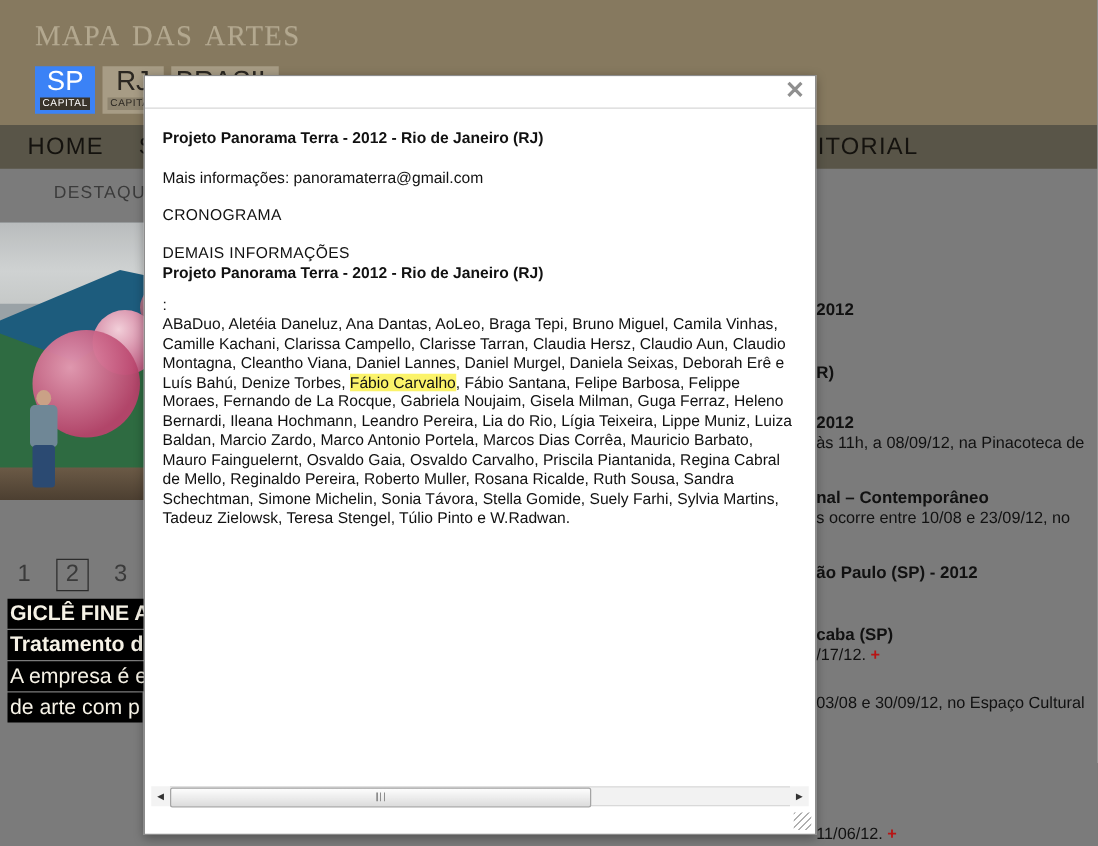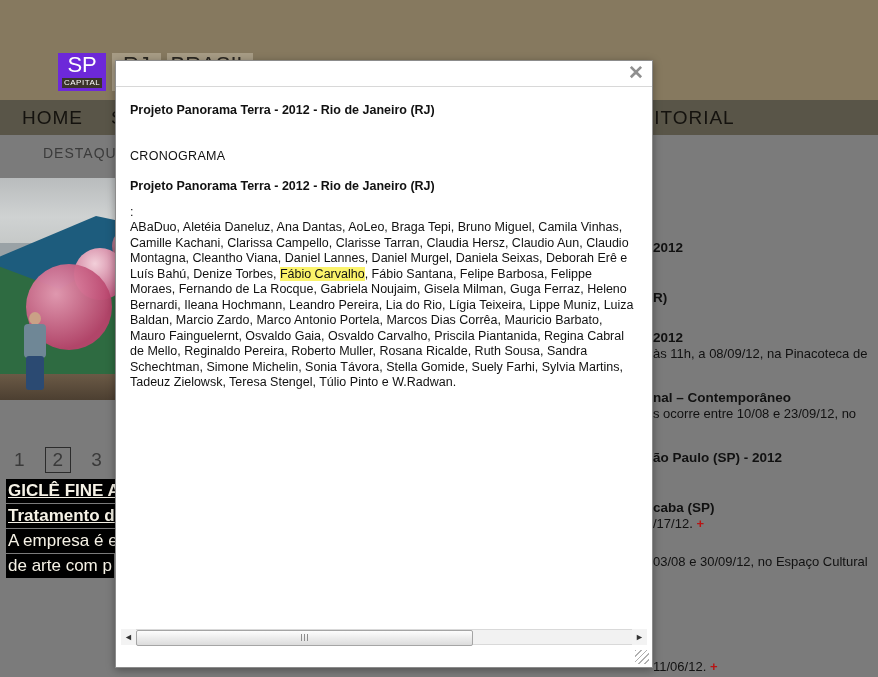--- a/index.html
+++ b/index.html
@@ -45,21 +45,21 @@
   }
   .city-tab .abbr {
     font-size: 22px; font-weight: 400; letter-spacing: 0px;
     font-family: "Liberation Sans", sans-serif;
   }
   .city-tab .cap {
     font-size: 8px; letter-spacing: 0.5px; margin-top: 2px;
     font-family: "Liberation Sans", sans-serif;
     padding: 1px 2px;
   }
-  .city-tab.active { background: #6d28d9; margin-left: 30px; }
+  .city-tab.active { background: #3b82f6; }
   .city-tab.active .abbr { color: #ffffff; }
   .city-tab.active .cap { color: #ffffff; background: #3a342a; }
   .city-tab.inactive { background: #a79c85; }
   .city-tab.inactive .abbr { color: #2b2721; }
   .city-tab.inactive .cap { color: #2b2721; background: #8e846f; }
 
   
   .navbar {
     position: absolute; left: 0; top: 100px;
     width: 878px; height: 35px;
@@ -189,21 +189,21 @@
   }
   .ad-line {
     background: #000000; color: #f6f2e6;
     font-size: 17px; line-height: 24px;
     padding: 0 2px;
     display: inline-block;
     margin-bottom: 1px;
     white-space: nowrap;
     font-family: "Liberation Sans", sans-serif;
   }
-  .ad-line.ad-title { font-weight: bold; text-decoration: underline; }
+  .ad-line.ad-title { font-weight: bold; }
 
   
   .right-col {
     position: absolute; left: 653px; top: 135px;
     width: 225px; height: 542px;
     color: #111111;
     font-family: "Liberation Sans", sans-serif;
     font-size: 13px;
     padding-left: 36px;
   }
@@ -292,20 +292,21 @@
     background: repeating-linear-gradient(135deg, #b0b0b0 0 1px, transparent 1px 4px);
     cursor: nwse-resize;
   }
 </style>
 </head>
 <body>
 
 <div id="page">
 
   <div class="site-header">
+    <div class="logo">mapa das artes</div>
     <div class="city-tabs">
       <div class="city-tab active">
         <span class="abbr">SP</span>
         <span class="cap">CAPITAL</span>
       </div>
       <div class="city-tab inactive">
         <span class="abbr">RJ</span>
         <span class="cap">CAPITAL</span>
       </div>
       <div class="city-tab inactive">
@@ -400,23 +401,25 @@
   </div>
 
   <div class="modal">
     <div class="modal-titlebar">
       <button class="modal-close">✕</button>
     </div>
 
     <div class="modal-body">
       <div class="m-h">Projeto Panorama Terra - 2012 - Rio de Janeiro (RJ)</div>
       <div class="m-sp"></div>
+      <div class="m-p">Mais informações: panoramaterra@gmail.com</div>
       <div class="m-sp"></div>
       <div class="m-plain">CRONOGRAMA</div>
       <div class="m-sp"></div>
+      <div class="m-plain">DEMAIS INFORMAÇÕES</div>
       <div class="m-h">Projeto Panorama Terra - 2012 - Rio de Janeiro (RJ)</div>
       <div style="height:8px"></div>
       <div class="m-colon">:</div>
       <p class="artist-list">
         <span>ABaDuo, Aletéia Daneluz, Ana Dantas, AoLeo, Braga Tepi, Bruno Miguel, Camila Vinhas, Camille Kachani, Clarissa Campello, Clarisse Tarran, Claudia Hersz, Claudio Aun, Claudio Montagna, Cleantho Viana, Daniel Lannes, Daniel Murgel, Daniela Seixas, Deborah Erê e Luís Bahú, Denize Torbes, </span><span class="hl">Fábio Carvalho</span><span>, Fábio Santana, Felipe Barbosa, Felippe Moraes, Fernando de La Rocque, Gabriela Noujaim, Gisela Milman, Guga Ferraz, Heleno Bernardi, Ileana Hochmann, Leandro Pereira, Lia do Rio, Lígia Teixeira, Lippe Muniz, Luiza Baldan, Marcio Zardo, Marco Antonio Portela, Marcos Dias Corrêa, Mauricio Barbato, Mauro Fainguelernt, Osvaldo Gaia, Osvaldo Carvalho, Priscila Piantanida, Regina Cabral de Mello, Reginaldo Pereira, Roberto Muller, Rosana Ricalde, Ruth Sousa, Sandra Schechtman, Simone Michelin, Sonia Távora, Stella Gomide, Suely Farhi, Sylvia Martins, Tadeuz Zielowsk, Teresa Stengel, Túlio Pinto e W.Radwan.</span>
       </p>
     </div>
 
     <div class="modal-scroll">
       <div class="sb-arrow">◄</div>

